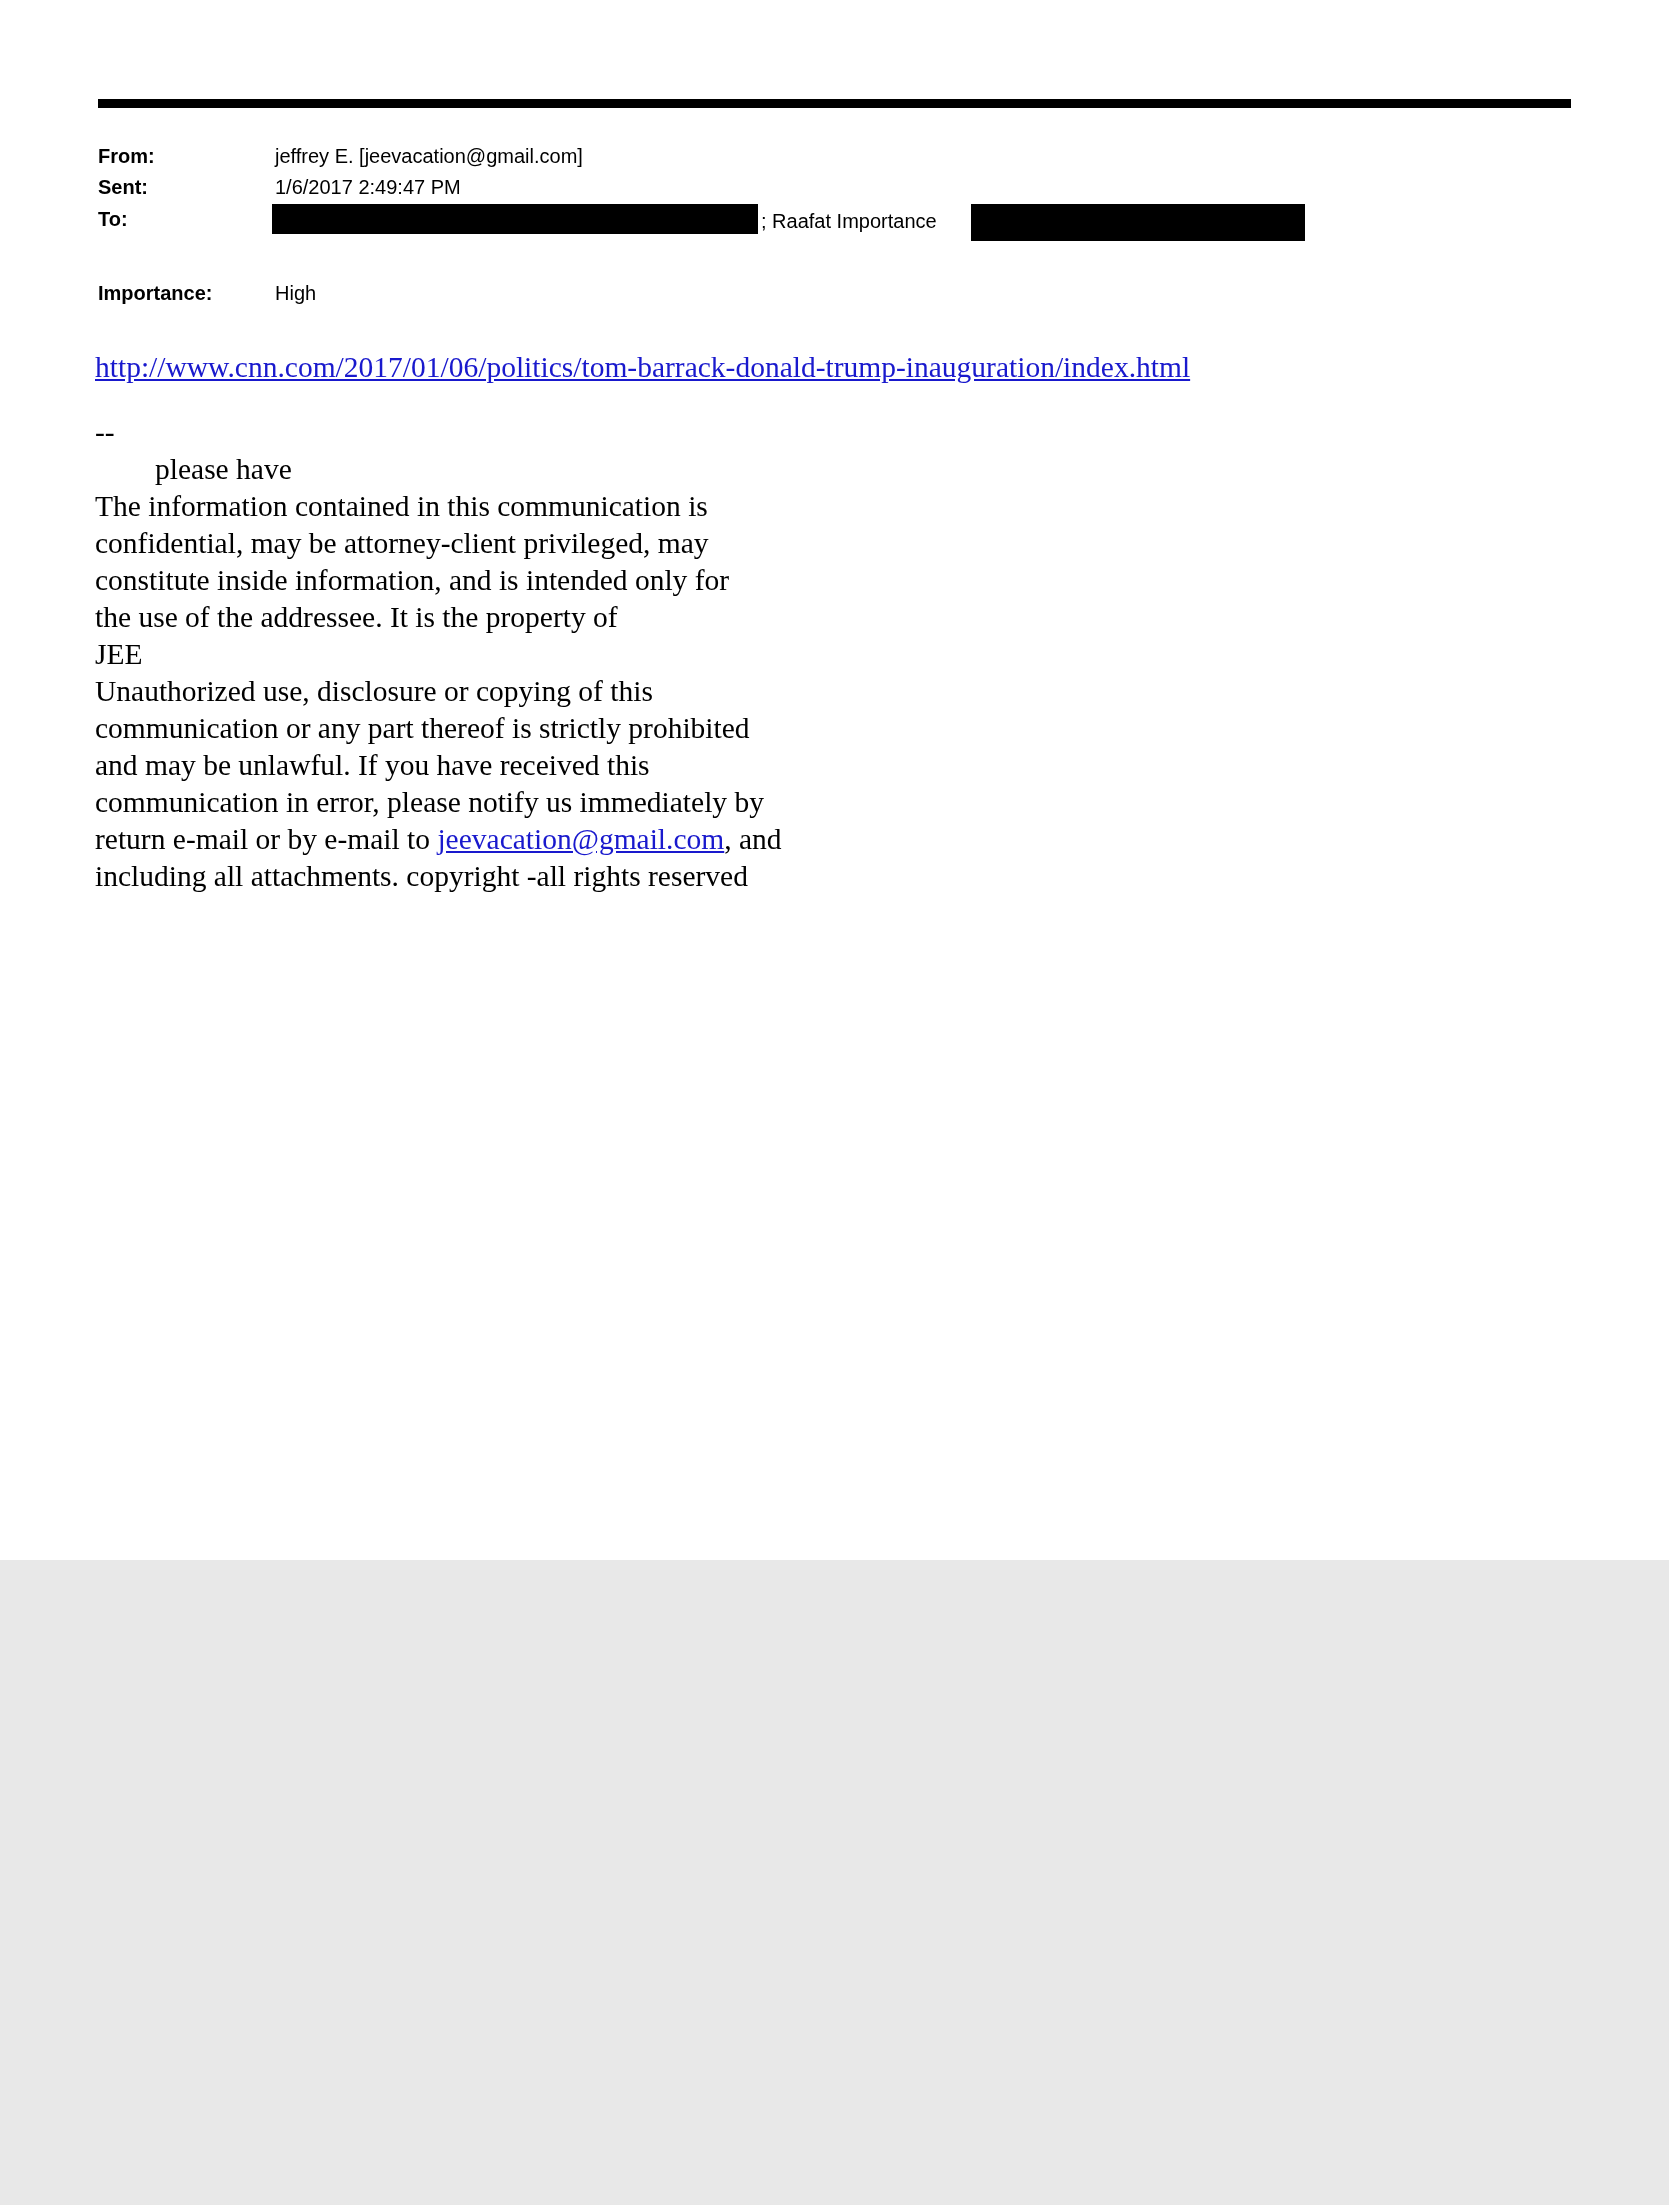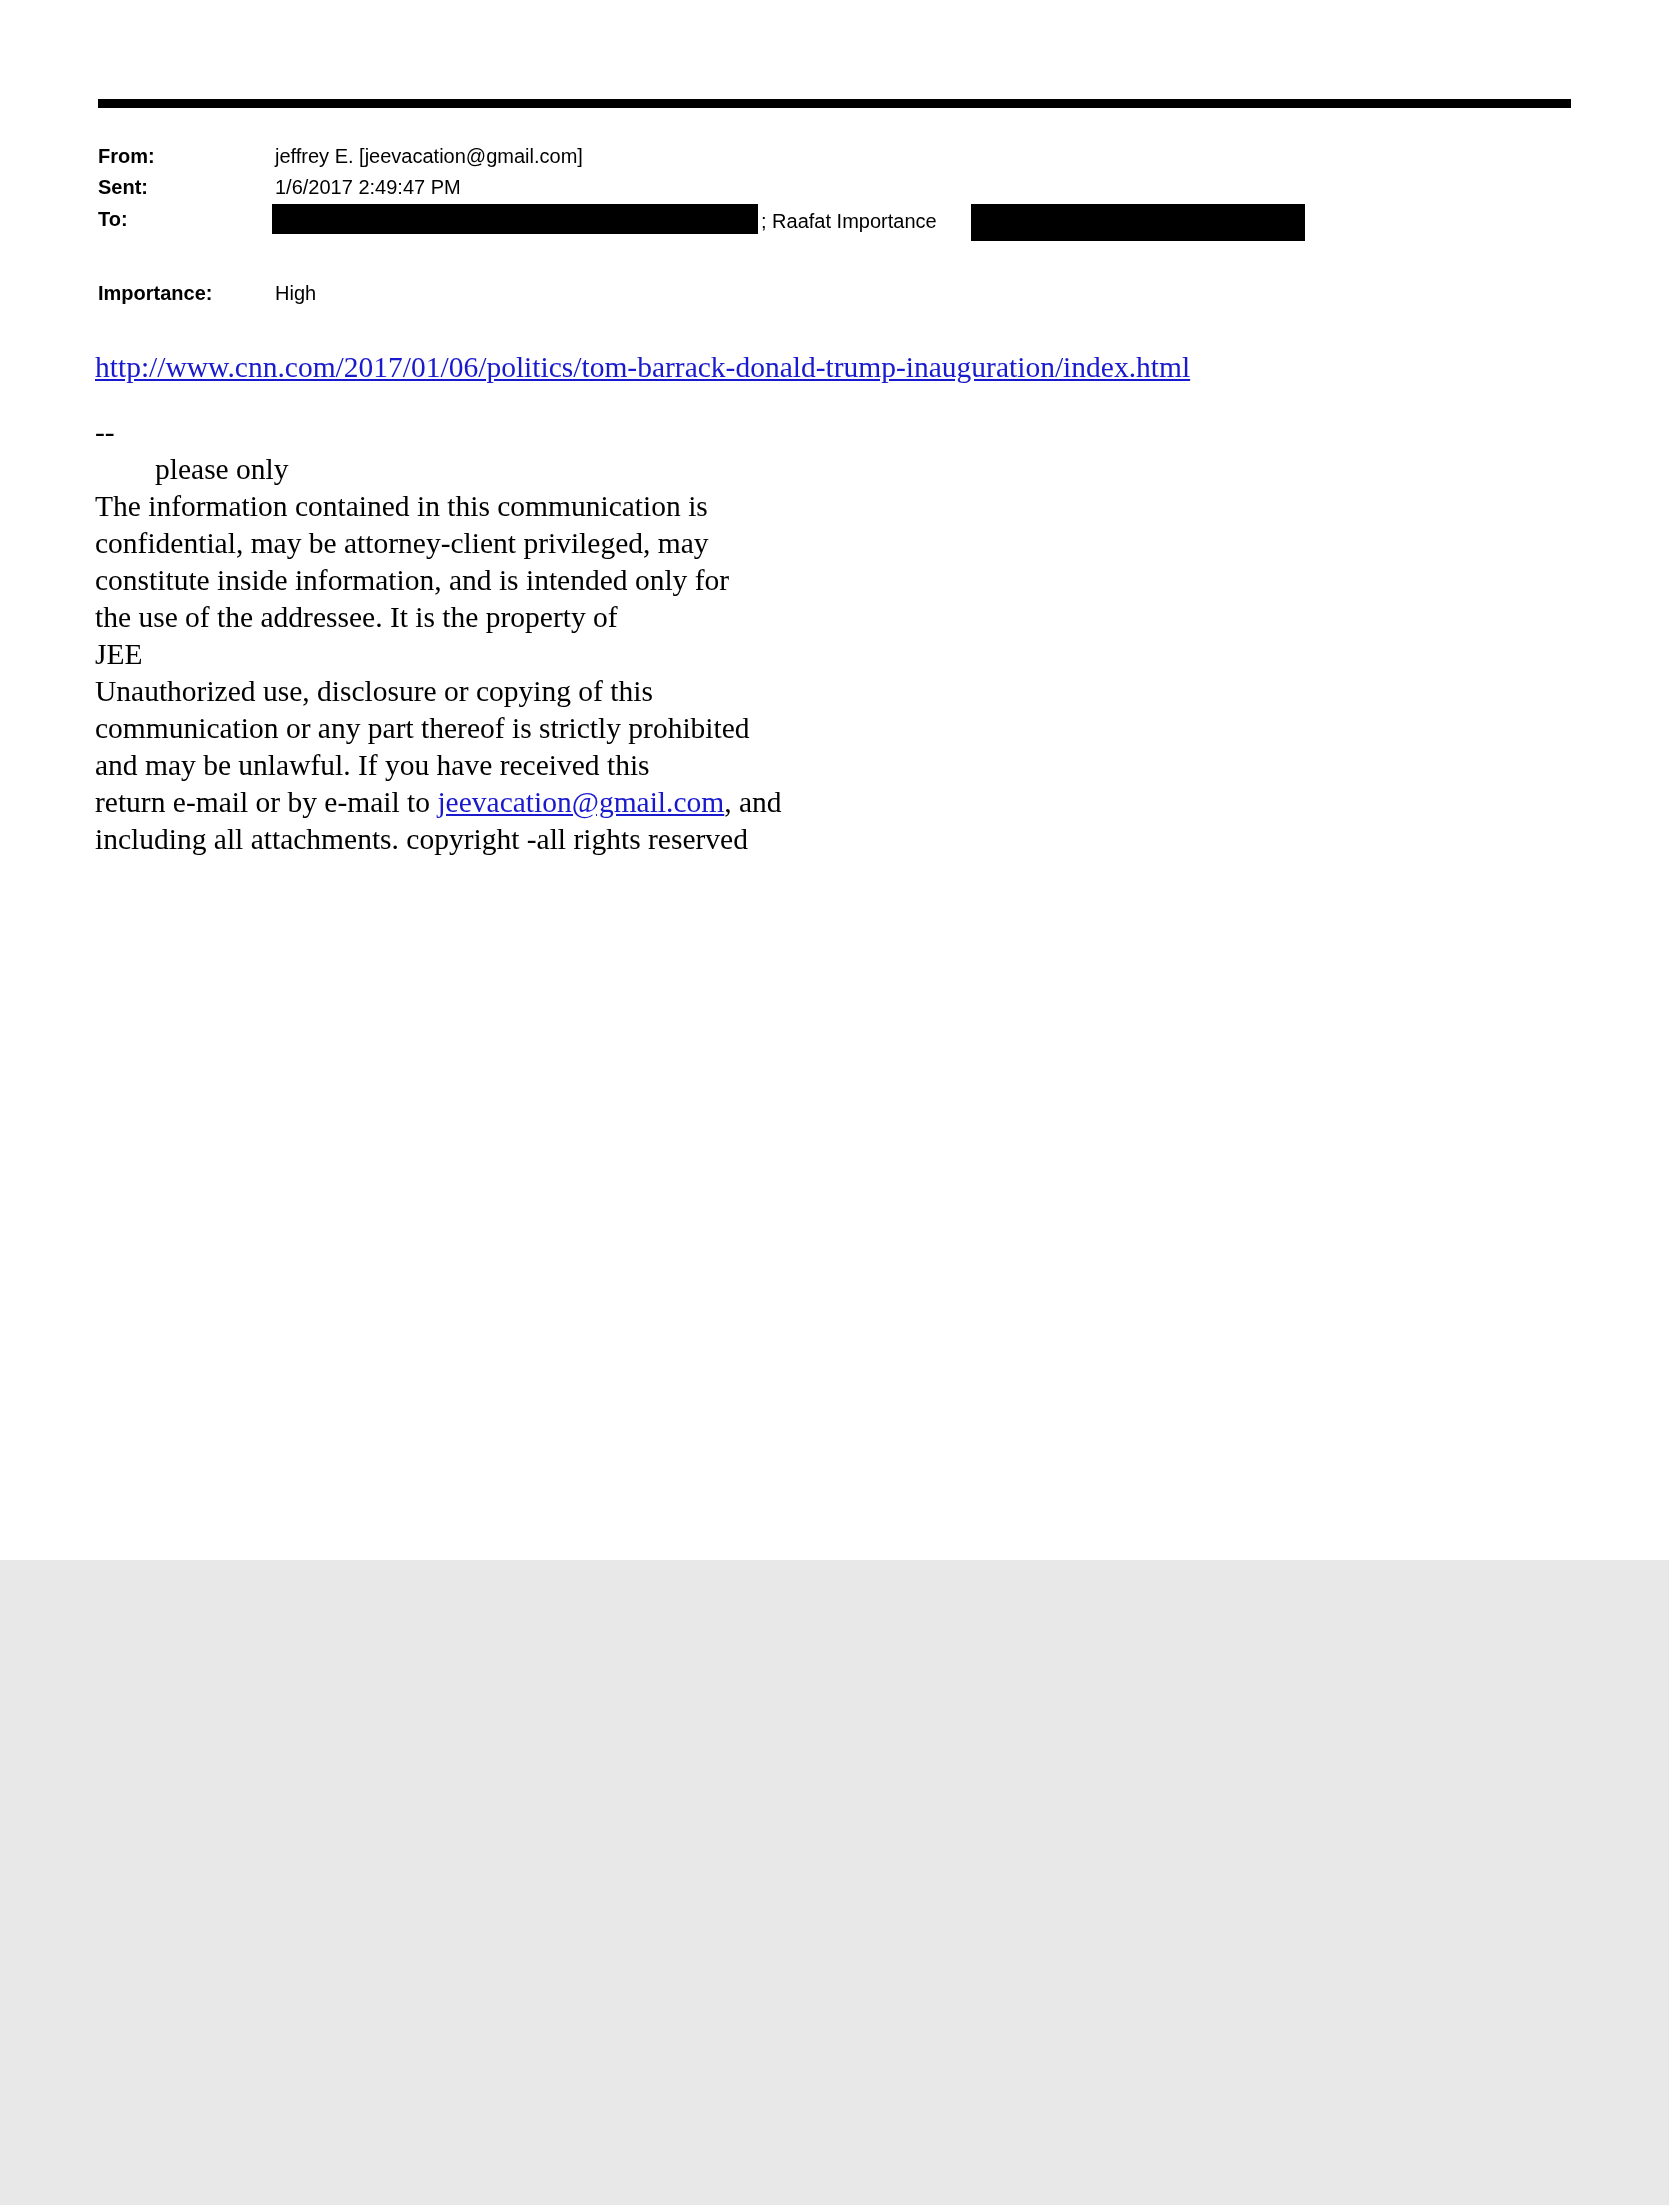--- a/index.html
+++ b/index.html
@@ -116,29 +116,30 @@
   <div class="hdr-row row-importance">
     <span class="lbl">Importance:</span><span>High</span>
   </div>
 
   <div class="url-line serif">
     <a href="#" class="doc-link">http://www.cnn.com/2017/01/06/politics/tom-barrack-donald-trump-inauguration/index.html</a>
   </div>
 
   <div class="body-block serif">
     <div>--</div>
-    <div class="note-indent">please only</div>
+    <div class="note-indent">please have</div>
     <div>The information contained in this communication is</div>
     <div>confidential, may be attorney-client privileged, may</div>
     <div>constitute inside information, and is intended only for</div>
     <div>the use of the addressee. It is the property of</div>
     <div>JEE</div>
     <div>Unauthorized use, disclosure or copying of this</div>
     <div>communication or any part thereof is strictly prohibited</div>
     <div>and may be unlawful. If you have received this</div>
+    <div>communication in error, please notify us immediately by</div>
     <div><span>return e-mail or by e-mail to </span><a href="#" class="doc-link">jeevacation@gmail.com</a><span>, and</span></div>
     <div>including all attachments. copyright -all rights reserved</div>
   </div>
 
   <div class="bates">HOUSE_OVERSIGHT_032951</div>
 
 </div>
 
 
 </body></html>

